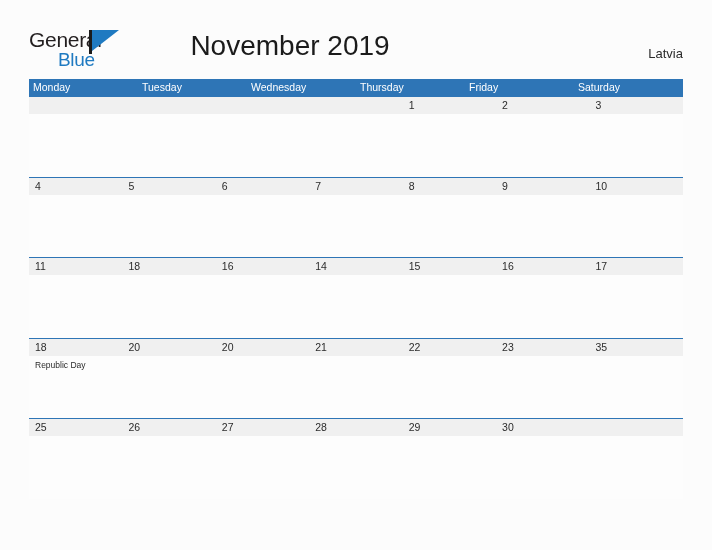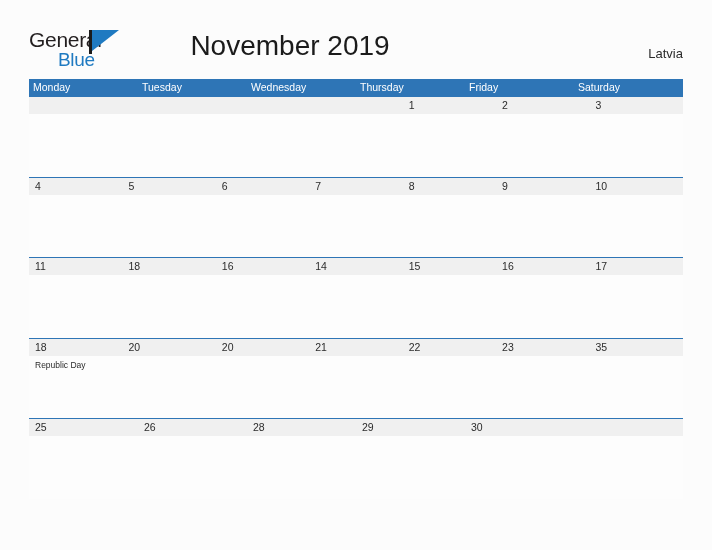--- a/index.html
+++ b/index.html
@@ -352,20 +352,24 @@
     <div class="cells">
       <div class="cell">
         <span class="daynum">25</span>
 
       </div>
       <div class="cell">
         <span class="daynum">26</span>
 
       </div>
       <div class="cell">
+        <span class="daynum">27</span>
+
+      </div>
+      <div class="cell">
         <span class="daynum">28</span>
 
       </div>
       <div class="cell">
         <span class="daynum">29</span>
 
       </div>
       <div class="cell">
         <span class="daynum">30</span>
 

